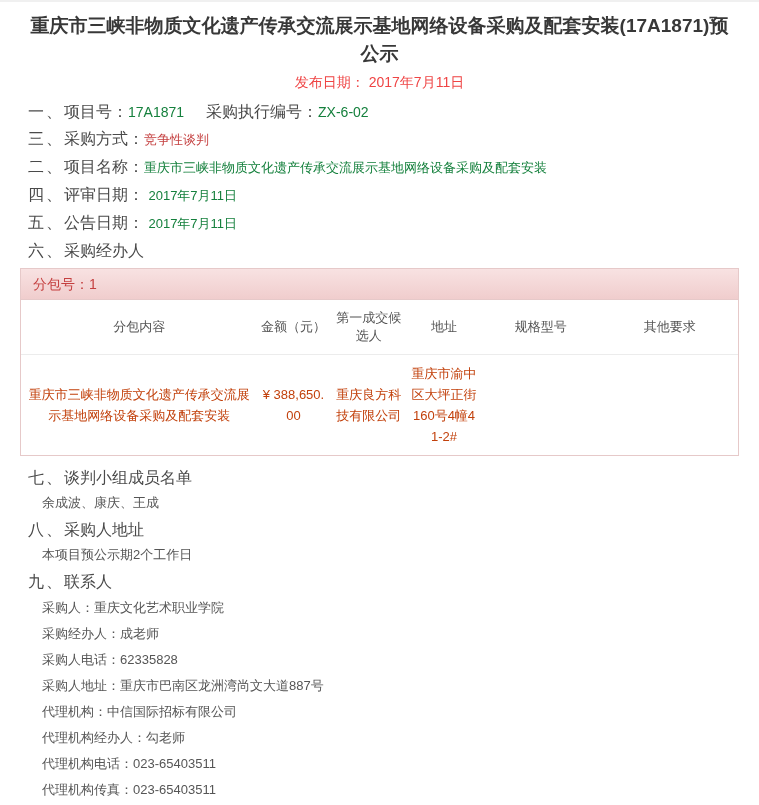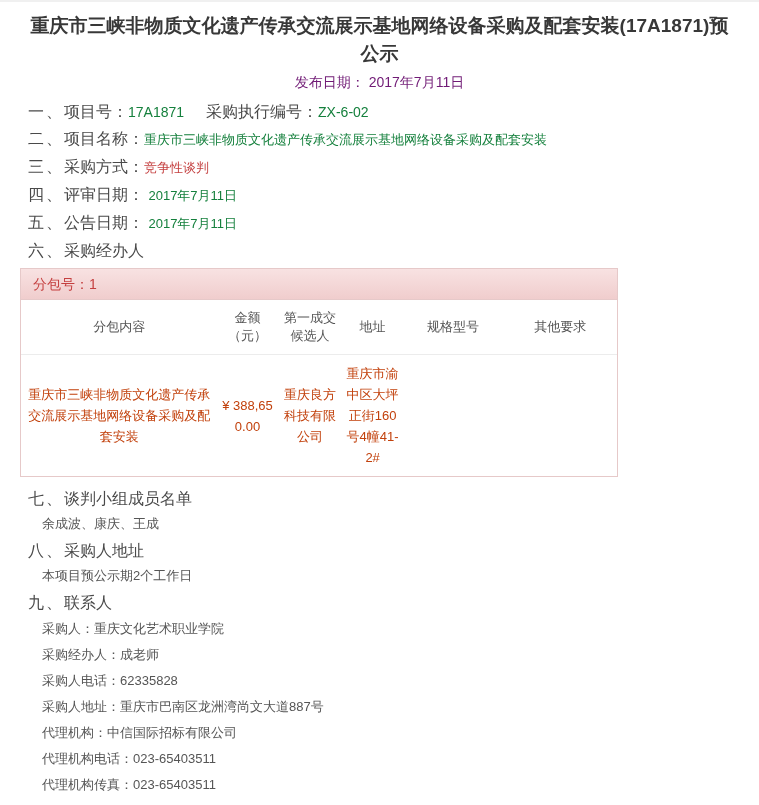--- a/index.html
+++ b/index.html
@@ -9,33 +9,33 @@
     font-family:"Liberation Sans","DejaVu Sans",sans-serif;
     color:#3d3d3d;
   }
   .page { width:759px; height:805px; padding:8px 20px 0; border-top:2px solid #f0f0f0; }
 
   
   .title {
     font-size:19px; font-weight:bold; color:#383838; text-align:center;
     line-height:28px; word-break:break-all; margin:2px 2px 6px;
   }
-  .pubdate { text-align:center; font-size:14px; color:#701a75; margin:2px 0 10px; }
+  .pubdate { text-align:center; font-size:14px; color:#ef4444; margin:2px 0 10px; }
 
   
   .sec { font-size:16px; color:#4a4a4a; line-height:20px; margin:0 0 7px 8px; white-space:nowrap; }
   .sec .num { letter-spacing:2px; }
   .sec .val { font-size:13px; color:#15803d; }
   .sec .val.alnum { font-size:14px; }
   .sec .val.red { color:#c43f3f; }
   .sec .gap { display:inline-block; width:22px; }
   .sec-content { font-size:13px; color:#555; line-height:18px; margin:-1px 0 8px 22px; }
 
   
-  .result-box { width:598px; border:1px solid #e6c9c9; margin:2px 0 12px; }
+  .result-box { width:719px; border:1px solid #e6c9c9; margin:2px 0 12px; }
   .pkg-bar {
     background:linear-gradient(#f8e2e2,#f0cdcd);
     color:#c43f3f; font-size:14px; line-height:16px;
     padding:7px 12px; border-bottom:1px solid #e6c9c9;
   }
   table.results { width:100%; border-collapse:collapse; table-layout:fixed; }
   table.results th {
     font-weight:normal; font-size:13px; color:#555; text-align:center;
     vertical-align:middle; padding:9px 2px; line-height:18px;
   }
@@ -60,25 +60,25 @@
   <div class="pubdate">
     <span>发布日期：</span>
     <span>2017年7月11日</span>
   </div>
 
   <div class="sec">
     <span class="num">一、</span><span>项目号：</span><span class="val alnum">17A1871</span><span class="gap"></span><span>采购执行编号：</span><span class="val alnum">ZX-6-02</span>
   </div>
 
   <div class="sec">
-    <span class="num">二、</span><span>项目名称：</span><span class="val">重庆市三峡非物质文化遗产传承交流展示基地网络设备采购及配套安装</span>
+    <span class="num">三、</span><span>采购方式：</span><span class="val red">竞争性谈判</span>
   </div>
 
   <div class="sec">
-    <span class="num">三、</span><span>采购方式：</span><span class="val red">竞争性谈判</span>
+    <span class="num">二、</span><span>项目名称：</span><span class="val">重庆市三峡非物质文化遗产传承交流展示基地网络设备采购及配套安装</span>
   </div>
 
   <div class="sec">
     <span class="num">四、</span><span>评审日期：</span>&nbsp;<span class="val">2017年7月11日</span>
   </div>
 
   <div class="sec">
     <span class="num">五、</span><span>公告日期：</span>&nbsp;<span class="val">2017年7月11日</span>
   </div>
 
@@ -143,19 +143,22 @@
   <div class="contact-line">
     <span>采购人电话：</span><span>62335828</span>
   </div>
   <div class="contact-line">
     <span>采购人地址：</span><span>重庆市巴南区龙洲湾尚文大道887号</span>
   </div>
   <div class="contact-line">
     <span>代理机构：</span><span>中信国际招标有限公司</span>
   </div>
   <div class="contact-line">
+    <span>代理机构经办人：</span><span>勾老师</span>
+  </div>
+  <div class="contact-line">
     <span>代理机构电话：</span><span>023-65403511</span>
   </div>
   <div class="contact-line">
     <span>代理机构传真：</span><span>023-65403511</span>
   </div>
 
 </div>
 
 </body></html>

